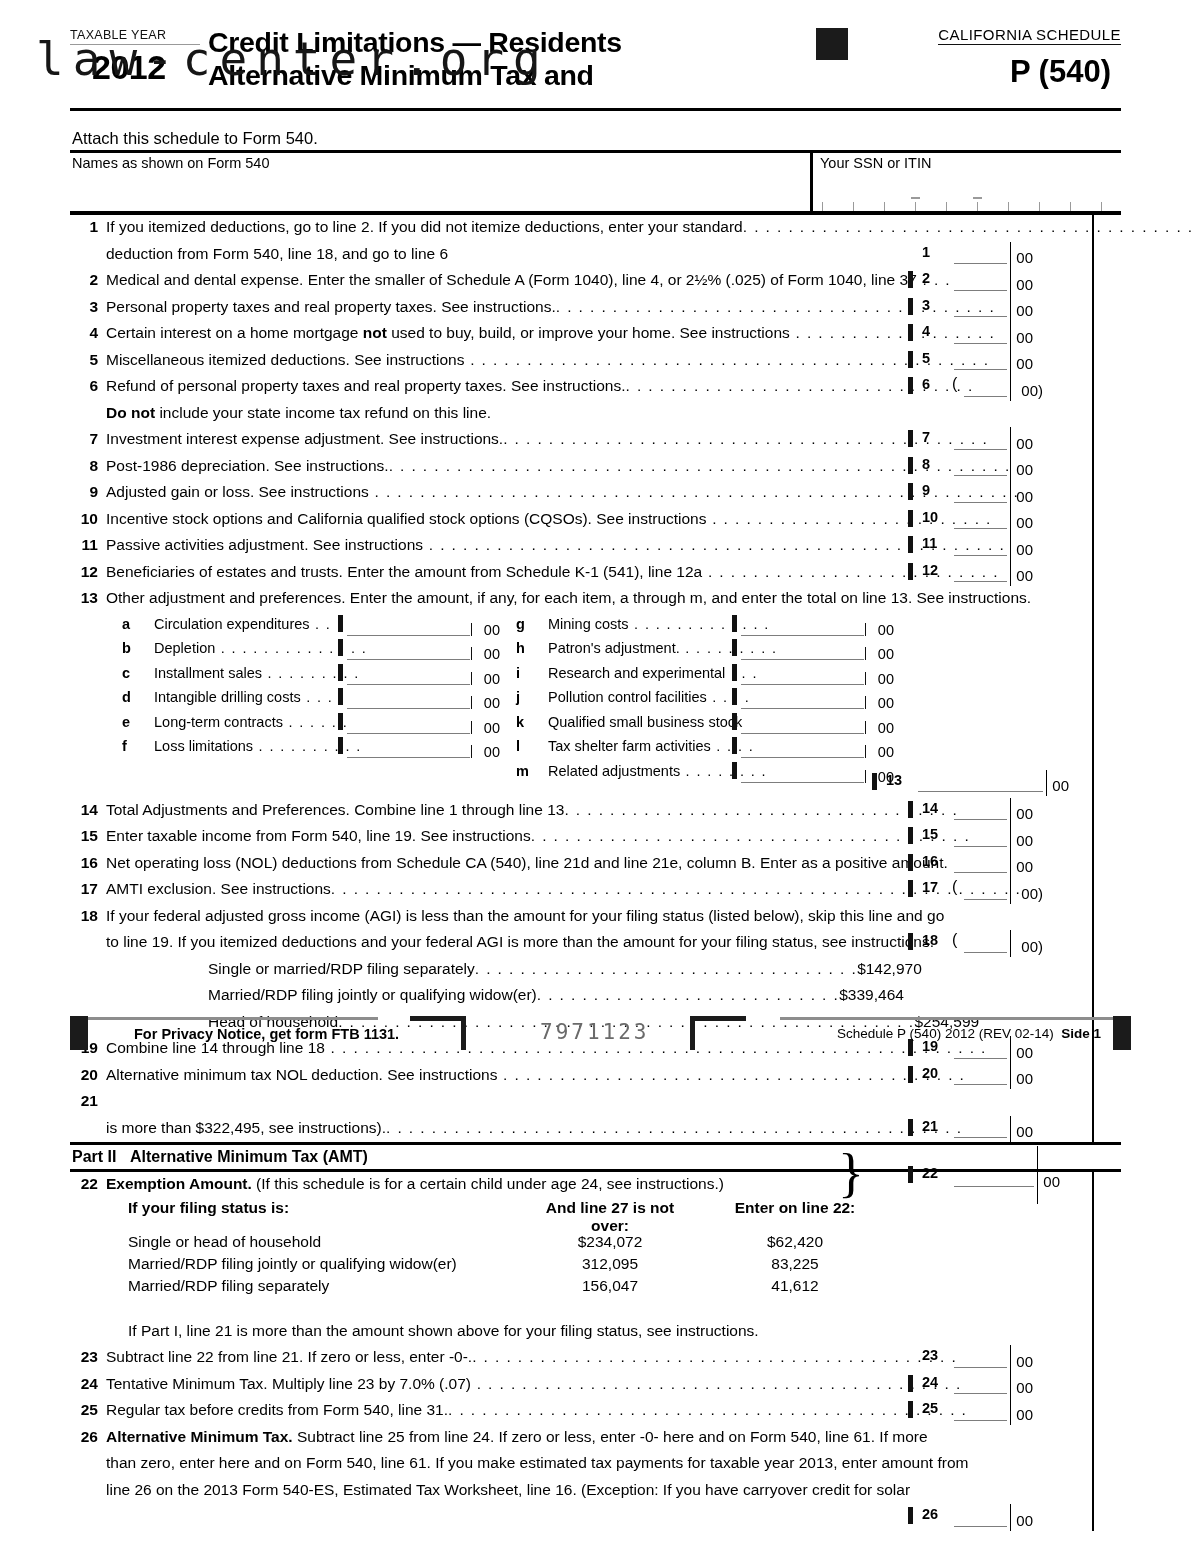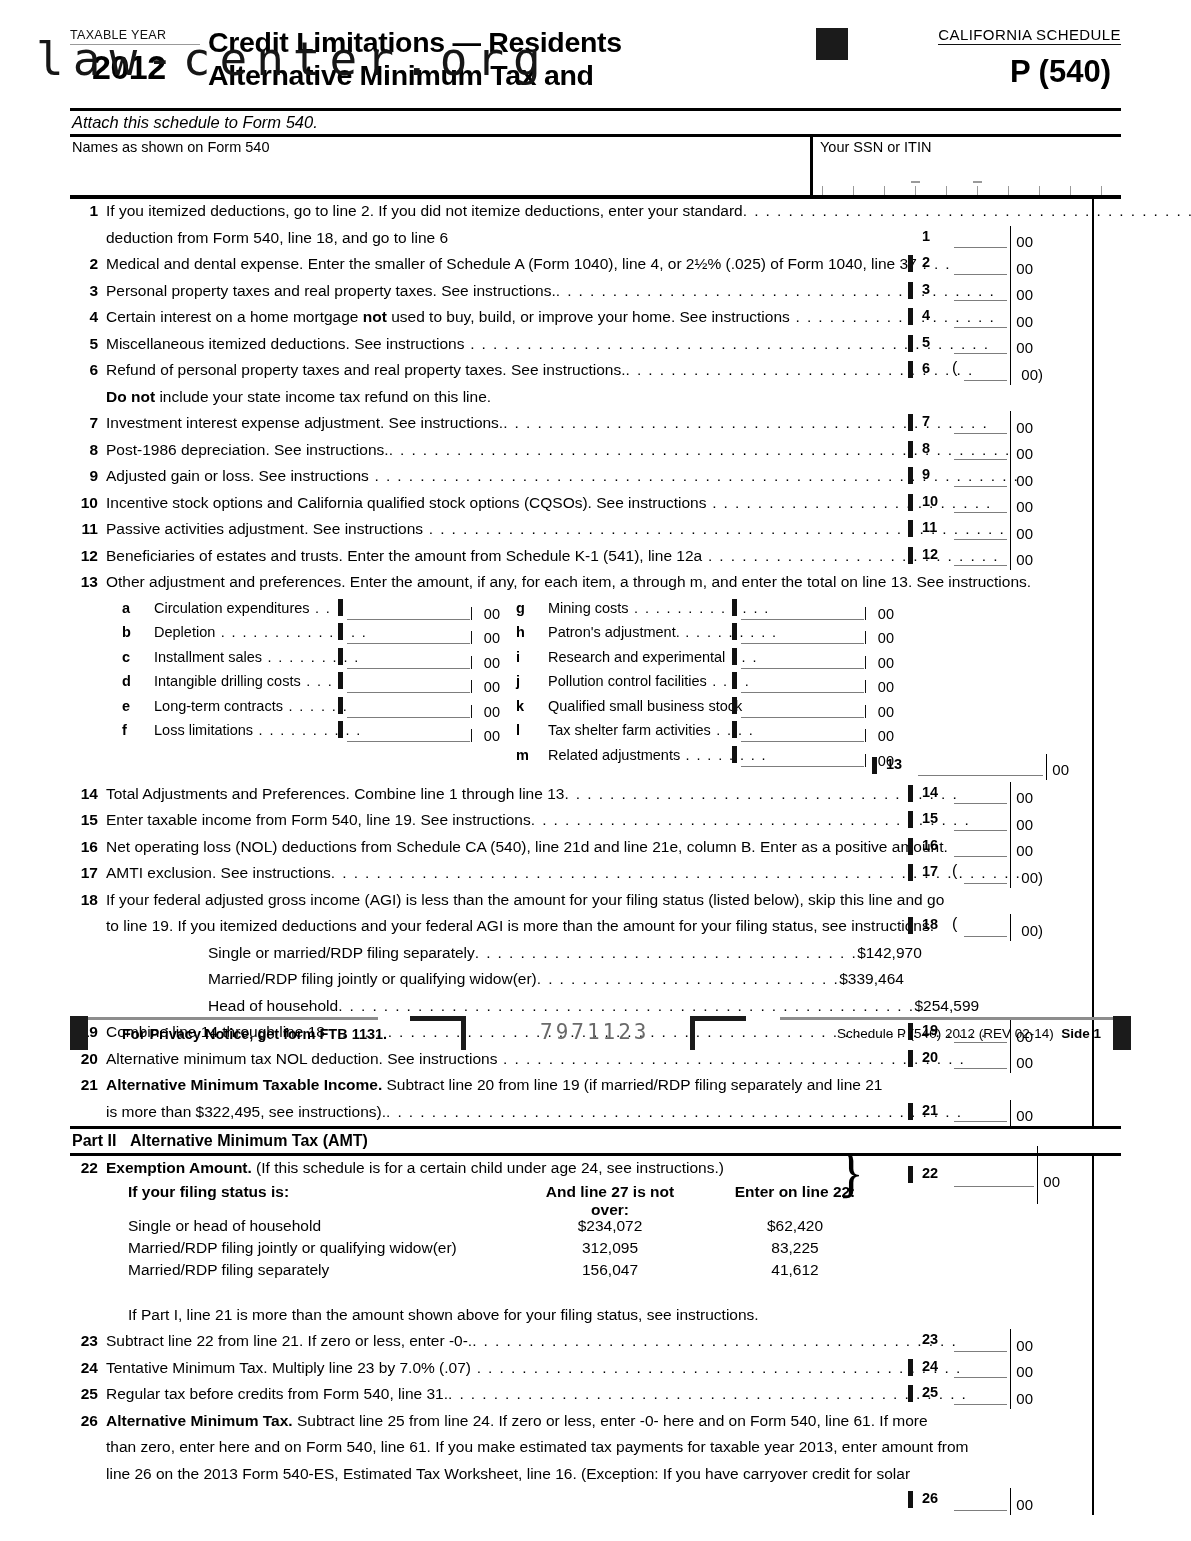--- a/index.html
+++ b/index.html
@@ -37,21 +37,21 @@
   .blackbox{ position:absolute; left:746px; top:28px; width:32px; height:32px; background:#1b1b1b;}
   .ca-sched{
     position:absolute; right:0; top:26px; font-size:15px; letter-spacing:.4px;
     border-bottom:1.2px solid #111; padding-bottom:1px;
   }
   .form-no{ position:absolute; right:10px; top:54px; font-size:31px; font-weight:bold;}
 
   .rule-thick{ border-top:3px solid #000; }
   .rule-thin{ border-top:1.2px solid #000; }
 
-  .attach{ font-size:16.5px; padding:2px 0 2px 2px;font-style:italic; }
+  .attach{ font-size:16.5px; padding:18px 0 2px 2px; }
 
   .names-row{ position:relative; height:58px; }
   .names-row .lbl{ position:absolute; top:2px; left:2px; font-size:14.5px;}
   .names-row .vdiv{ position:absolute; left:740px; top:0; bottom:0; width:2.5px; background:#000;}
   .names-row .ssnlbl{ position:absolute; top:2px; left:750px; font-size:14.5px;}
   .ssn-ticks{ position:absolute; left:752px; right:0; bottom:0; height:20px;}
   .ssn-ticks i{ position:absolute; bottom:0; width:1px; height:9px; background:#9a9a9a;}
   .ssn-ticks u{ position:absolute; bottom:12px; width:9px; height:2px; background:#9a9a9a;}
 
   
@@ -98,21 +98,21 @@
   .t22 .c2{ position:absolute; left:455px; width:170px; text-align:center; font-size:15.5px;}
   .t22 .c3{ position:absolute; left:640px; width:170px; text-align:center; font-size:15.5px;}
   .t22 .hd{ font-weight:bold; }
   .brace{ position:absolute; left:838px; top:1152px; font-size:54px; font-family:"Liberation Serif",serif; line-height:.8;}
 
   
   .footer{ position:absolute; left:70px; right:60px; bottom:48px; height:40px;}
   .fblk{ position:absolute; width:18px; height:34px; background:#1b1b1b; top:0;}
   .fline{ position:absolute; top:1px; height:2.5px; background:#8d8d8d;}
   .fcorner{ position:absolute; top:0; width:56px; height:34px;}
-  .privacy{ position:absolute; left:52px; top:10px; font-size:14.5px; font-weight:bold;}
+  .privacy{ position:absolute; left:64px; top:10px; font-size:14.5px; font-weight:bold;}
   .fnum{ position:absolute; left:470px; top:4px; font-size:21px; color:#6a6a6a;
          font-family:"DejaVu Sans Mono","Liberation Mono",monospace; letter-spacing:3px;}
   .fright{ position:absolute; right:30px; top:10px; font-size:13.5px; white-space:nowrap;}
   .fright b{ font-weight:bold; }
 </style>
 </head>
 <body>
 
 <div class="page">
 
@@ -550,21 +550,20 @@
             <div class="rule"></div>
             <input style="position: absolute; left: 48px; right: 116px; bottom: 5px; border: 0px; background: transparent; font-size: 15px; font-family: &quot;Liberation Sans&quot;, sans-serif;">
             <div class="vline"></div>
             <div class="cents">00</div>
           </div>
         </div>
       </div>
 
     <div class="row">
       <div class="num">21</div>
-      <div class="txt" id="l21a"><b>Alternative Minimum Taxable Income.</b> Subtract line 20 from line 19 (if married/RDP filing separately and line 21</div>
     </div>
     <div class="row">
       <div class="txt"><span>is more than $322,495, see instructions).</span><span class="leader">. . . . . . . . . . . . . . . . . . . . . . . . . . . . . . . . . . . . . . . . . . . . . . . . . . .</span></div>
       <div class="amt">
         <div class="bar"></div>
         <div class="ln">21</div>
         <div class="rule"></div>
         <input style="position: absolute; left: 48px; right: 116px; bottom: 5px; border: 0px; background: transparent; font-size: 15px; font-family: &quot;Liberation Sans&quot;, sans-serif;">
         <div class="vline"></div>
         <div class="cents">00</div>

